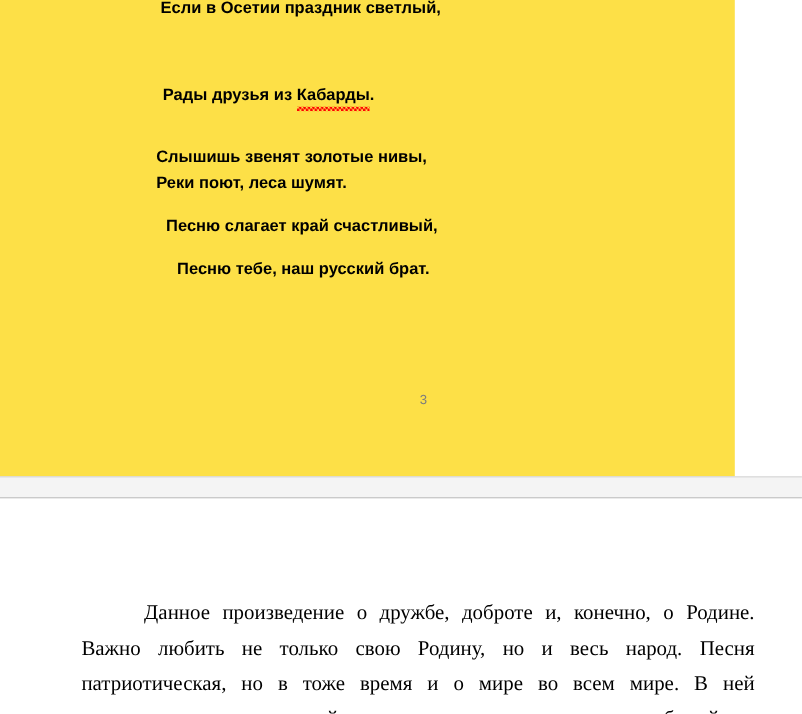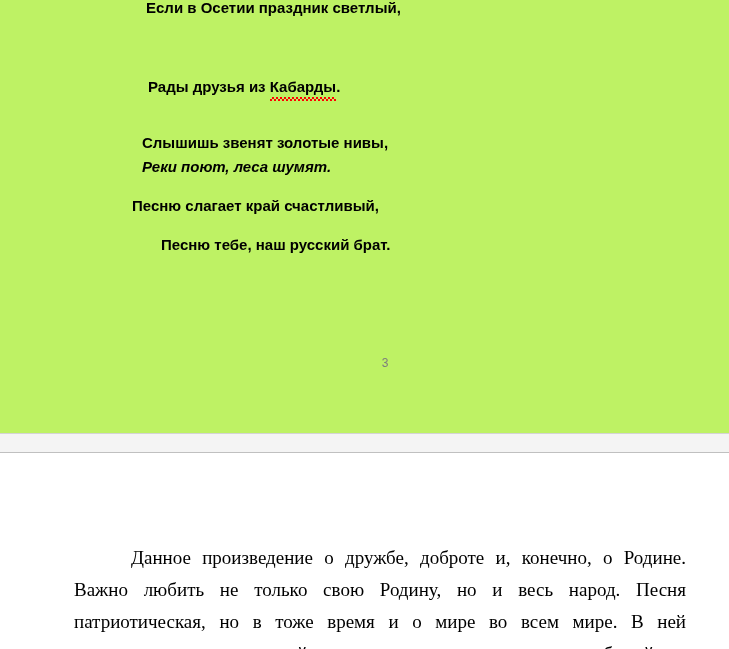--- a/index.html
+++ b/index.html
@@ -14,23 +14,23 @@
     overflow: hidden;
     font-family: "Liberation Sans", sans-serif;
     -webkit-font-smoothing: antialiased;
   }
 
   
   .page-upper {
     position: absolute;
     left: 0;
     top: 0;
-    width: 729px;
+    width: 668px;
     height: 434px;
-    background: #bef264;
+    background: #fde047;
     box-sizing: border-box;
   }
 
   .poem-block {
     position: absolute;
     left: 0;
     top: 0;
     width: 729px;
   }
 
@@ -40,22 +40,22 @@
     font-size: 15px;
     line-height: 20px;
     color: #000000;
     white-space: pre;
     position: absolute;
   }
 
   .pl-1 { left: 146px; top: -2px; }
   .pl-2 { left: 148px; top: 37px; margin-top: 40px; }
   .pl-3 { left: 142px; top: 133px; }
-  .pl-4 { left: 142px; top: 157px; font-style: italic; }
-  .pl-5 { left: 132px; top: 196px; text-align: right; }
+  .pl-4 { left: 142px; top: 157px; }
+  .pl-5 { left: 151px; top: 196px; text-align: right; }
   .pl-6 { left: 145px; top: 235px; margin-left: 16px; }
 
   
   .spellerror {
     position: relative;
     display: inline-block;
   }
   .spellerror::after {
     content: "";
     position: absolute;

